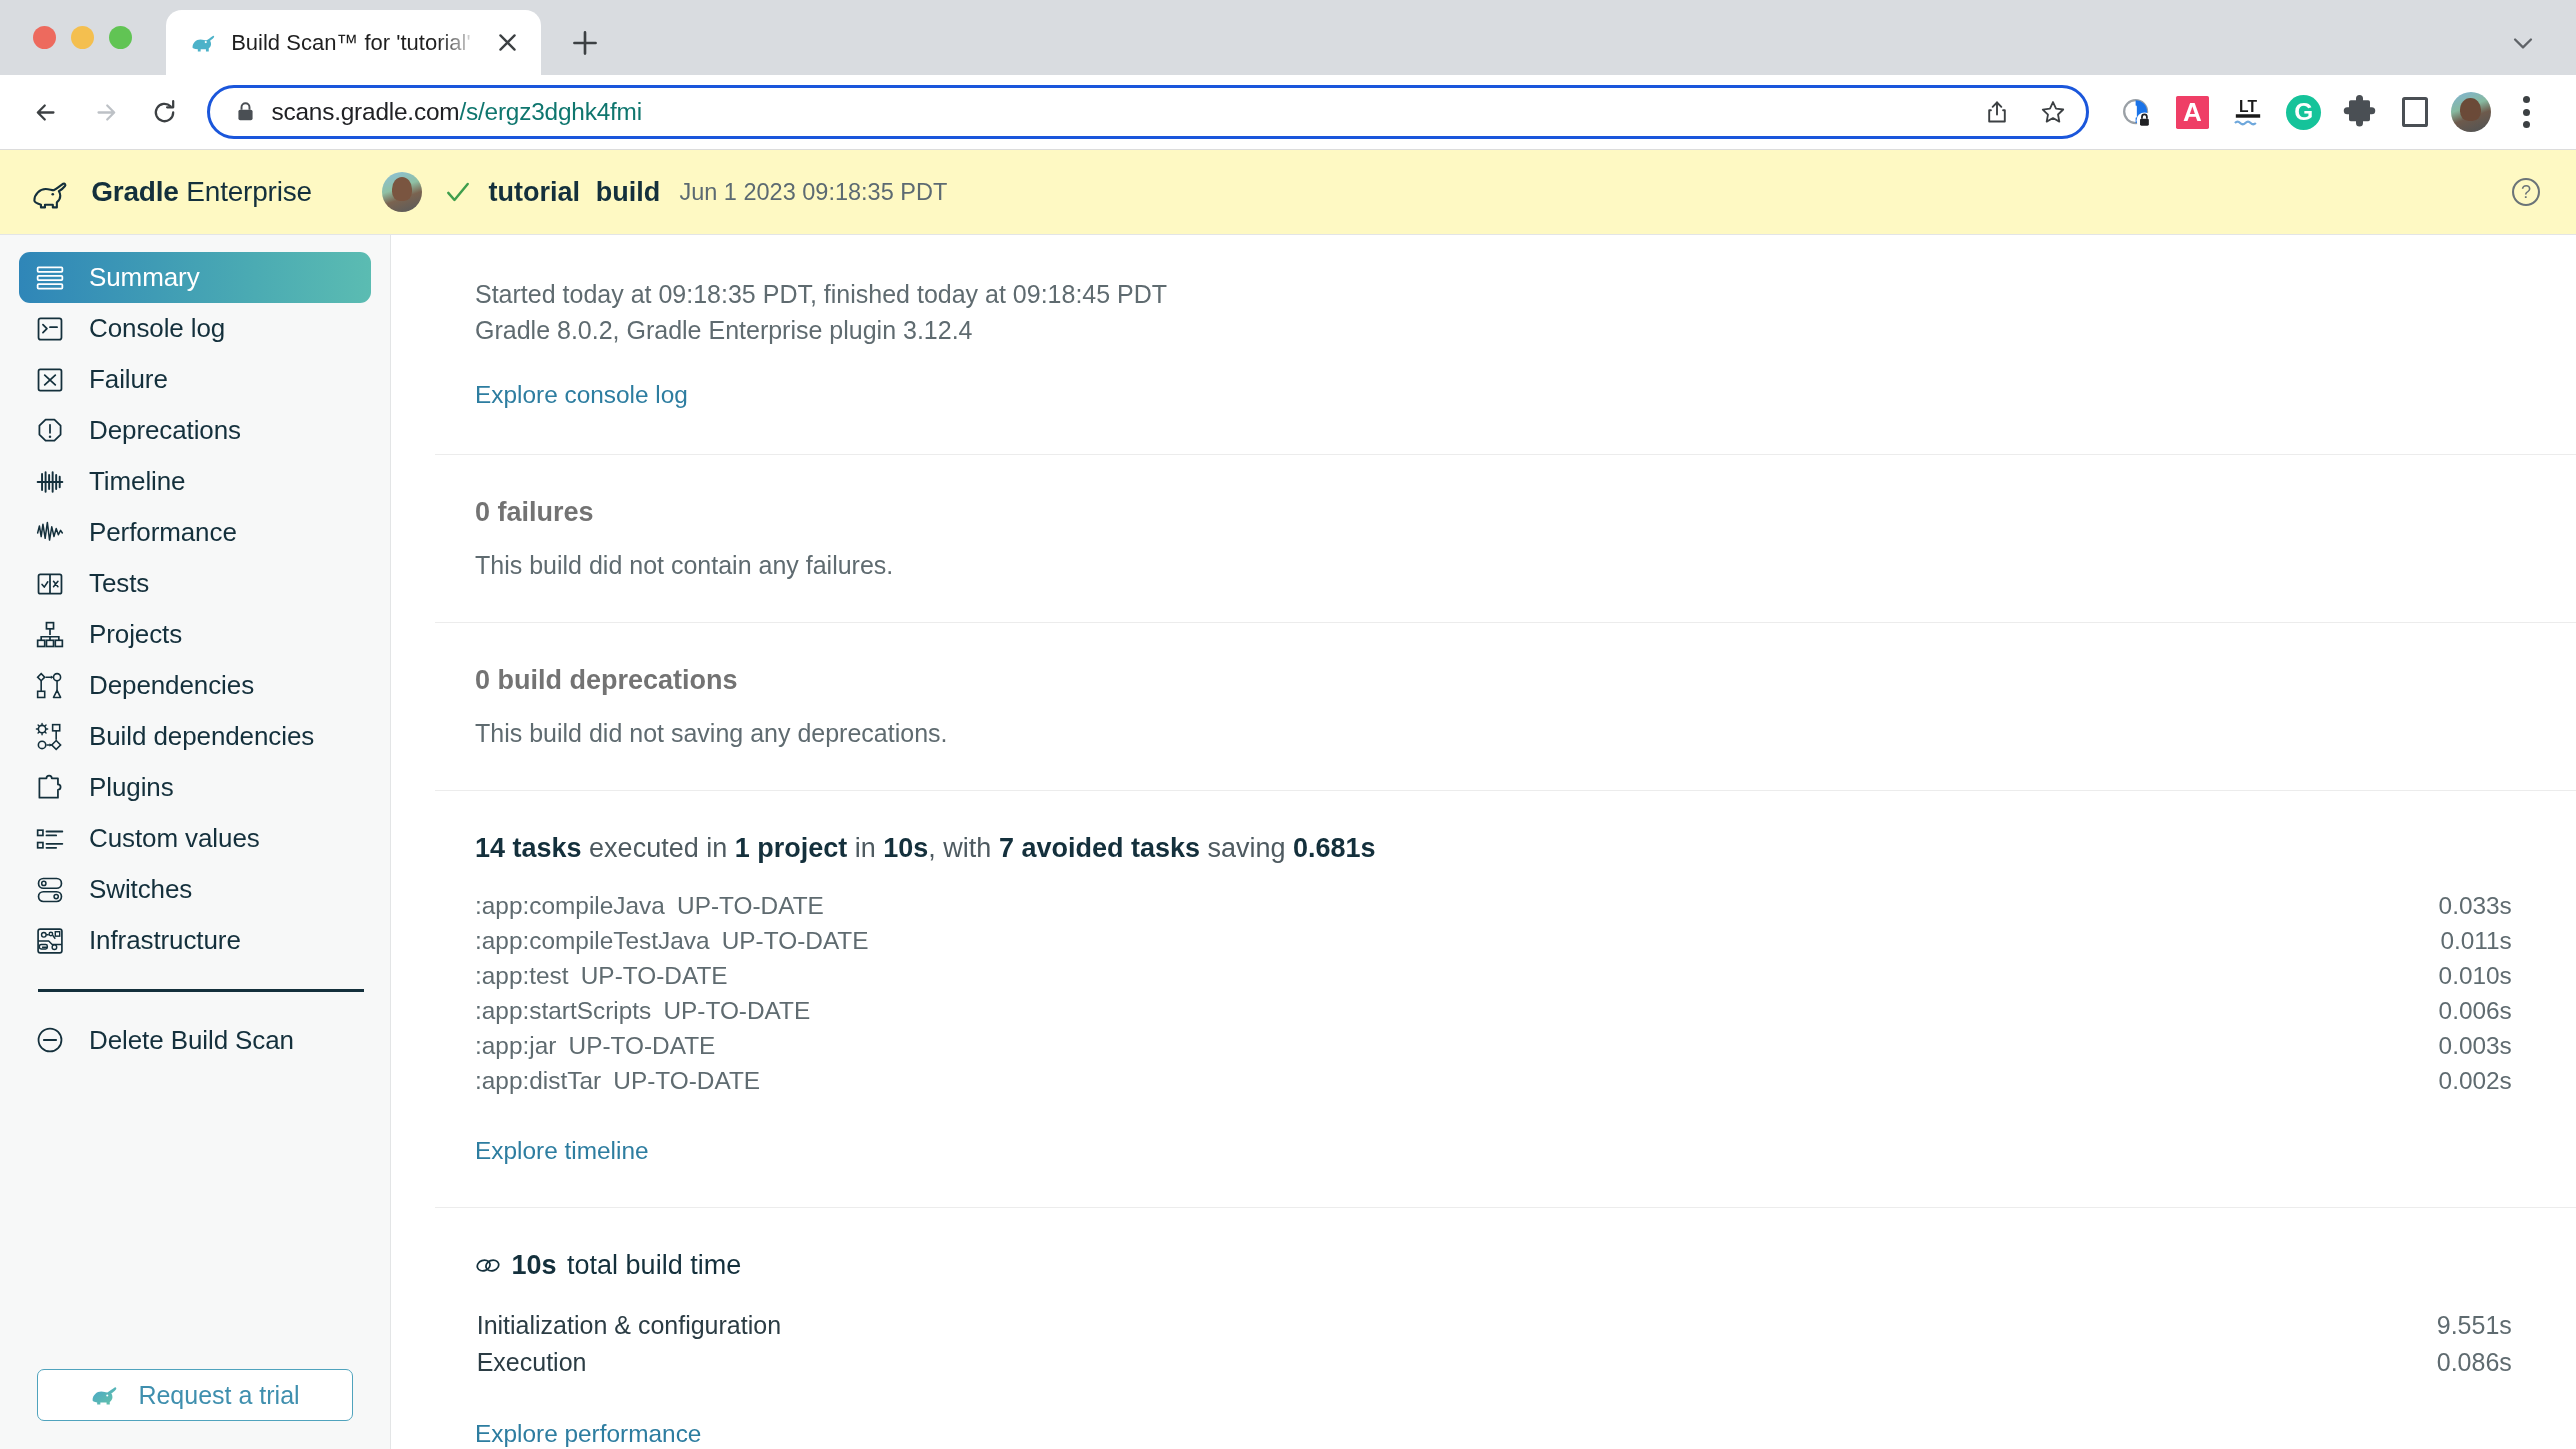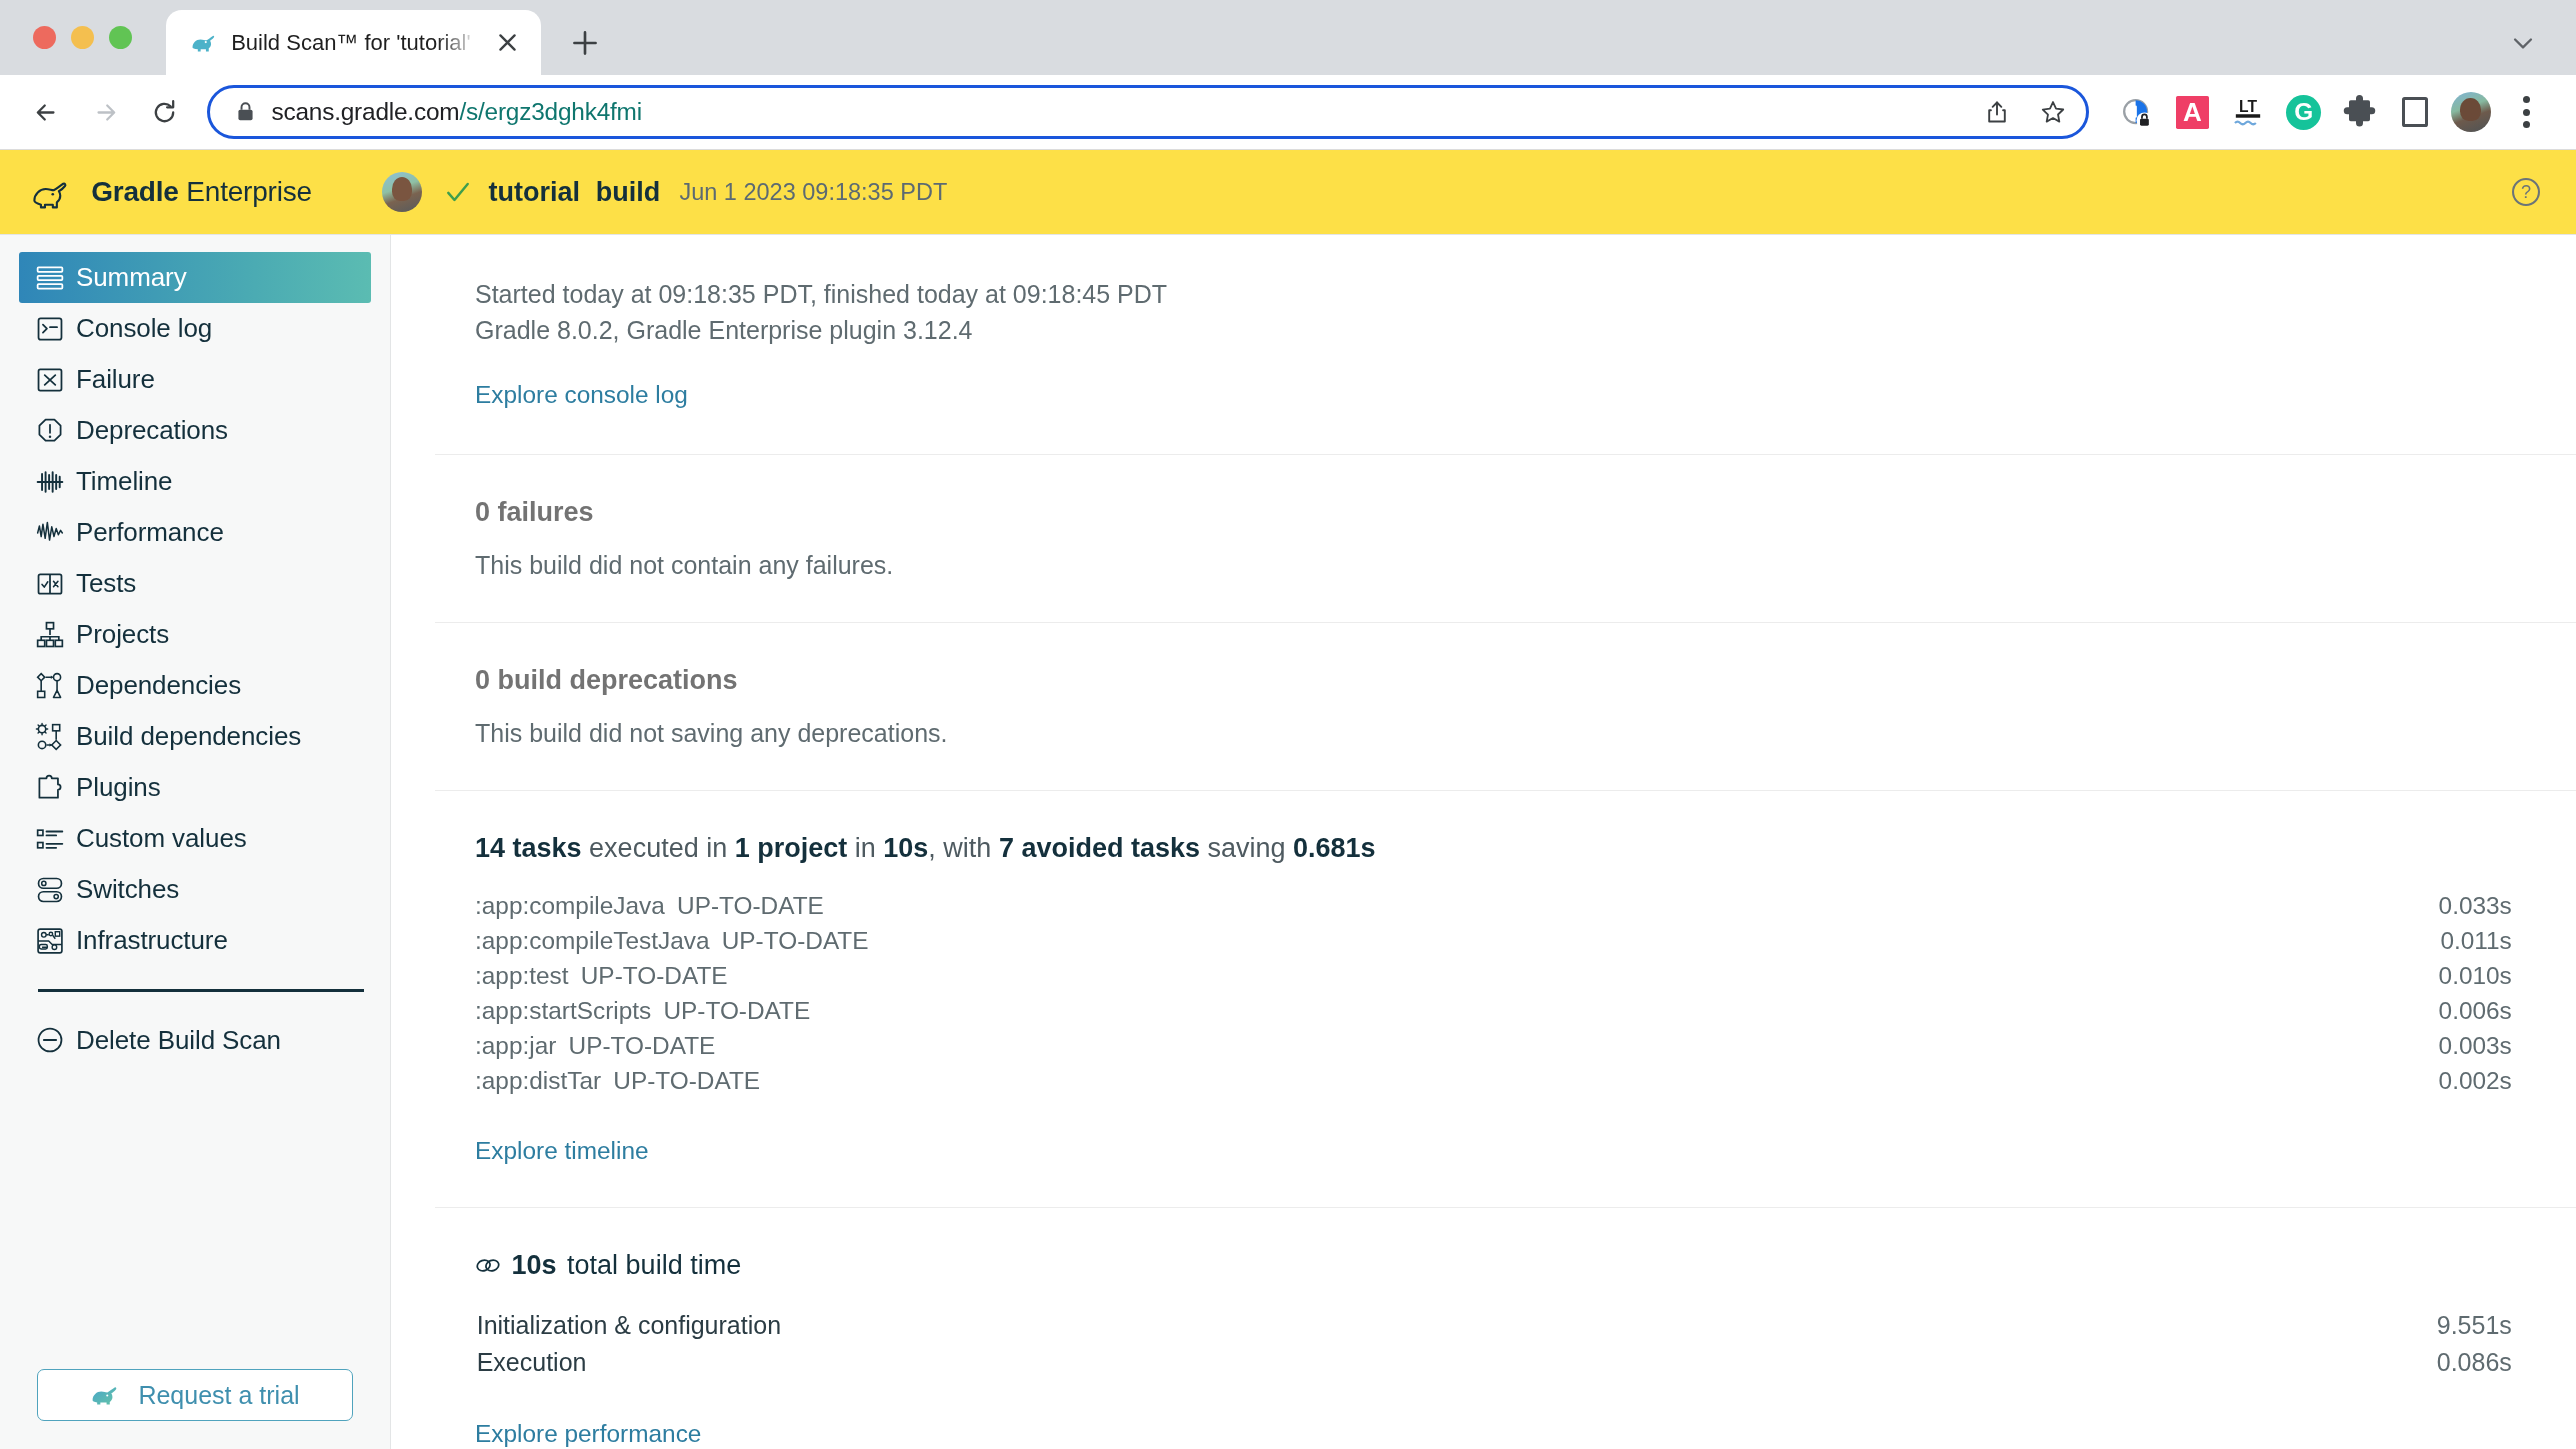--- a/index.html
+++ b/index.html
@@ -102,21 +102,21 @@
     background: #6b4a38;
   }
   .kebab { display: flex; flex-direction: column; gap: 5.2px; align-items: center; }
   .kebab i { width: 7px; height: 7px; border-radius: 50%; background: #3c4043; display: block; }
 
   
   .page { flex: 1; display: flex; flex-direction: column; background: #ffffff; min-height: 0; }
 
   .ge-header {
     height: 85px; flex: 0 0 85px;
-    background: #fde047;
+    background: #fef9c3;
     border-bottom: 1.7px solid #e3e5e6;
     display: flex; align-items: center;
     padding: 0 31px 0 30px;
   }
   .brand { display: flex; align-items: center; gap: 12.2px; width: 352px; flex: 0 0 352px; }
   .brand-logo { width: 49px; height: 37px; flex: 0 0 49px; }
   .brand-text { font-size: 28px; color: #14303c; letter-spacing: -0.2px; }
   .brand-text b { font-weight: 700; }
   .brand-text span { font-weight: 400; }
 
@@ -143,24 +143,24 @@
   
   .sidebar {
     width: 391px; flex: 0 0 391px;
     background: #f7f8f8;
     border-right: 1.7px solid #e3e5e6;
     display: flex; flex-direction: column;
     padding: 17.4px 0 0 0;
     position: relative;
   }
   .nav-item {
-    display: flex; align-items: center; gap: 10px;
+    display: flex; align-items: center; gap: 23px;
     height: 51px; margin: 0 19px;
     padding: 0 14px;
-    border-radius: 3px;
+    border-radius: 11px;
     color: #14303c;
   }
   .nav-item .nav-icon { width: 33px; height: 33px; flex: 0 0 33px; display: flex; align-items: center; justify-content: center; }
   .nav-item .nav-label { font-size: 26px; letter-spacing: -0.1px; }
   .nav-item.active {
     background: linear-gradient(90deg, #2f86b8 0%, #4aaab3 65%, #5bbcb2 100%);
     color: #ffffff;
   }
   .nav-item.active .nav-label { font-weight: 400; }
 

